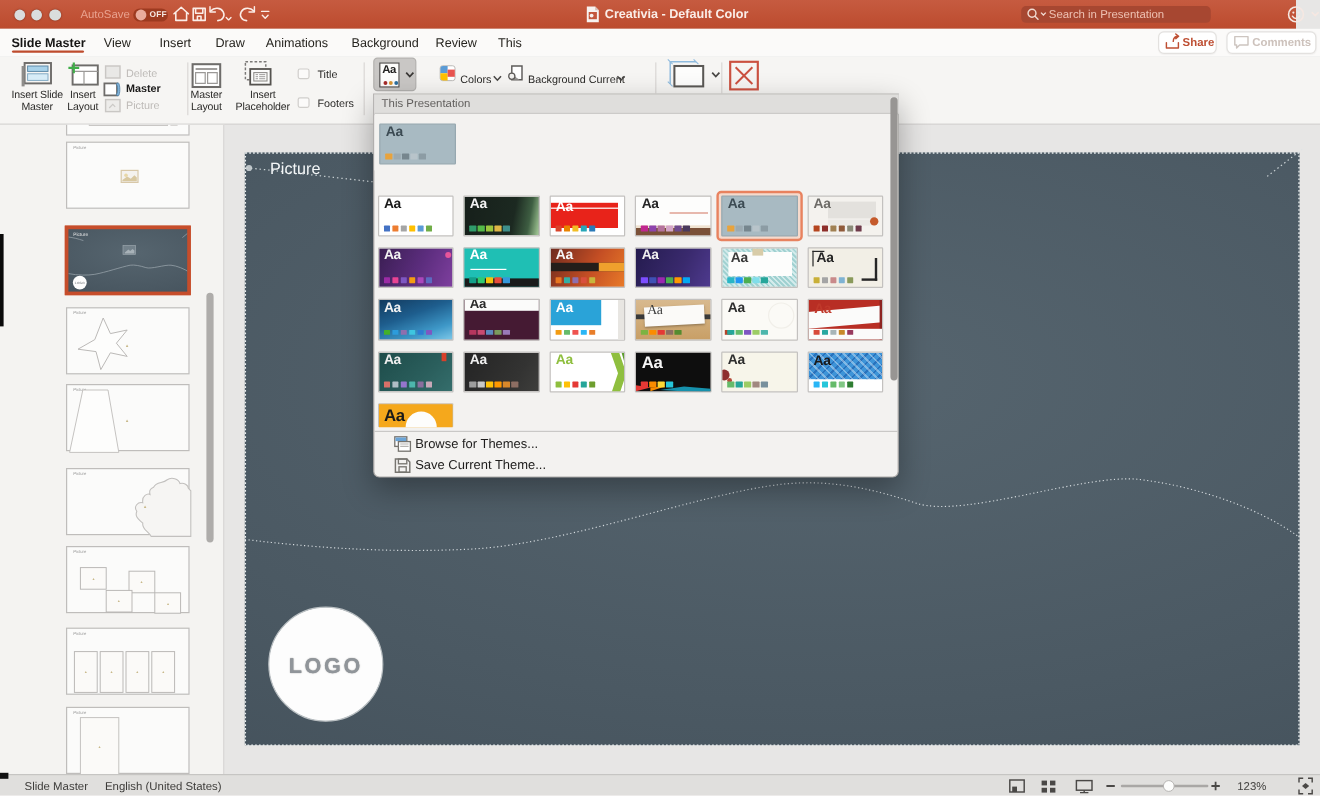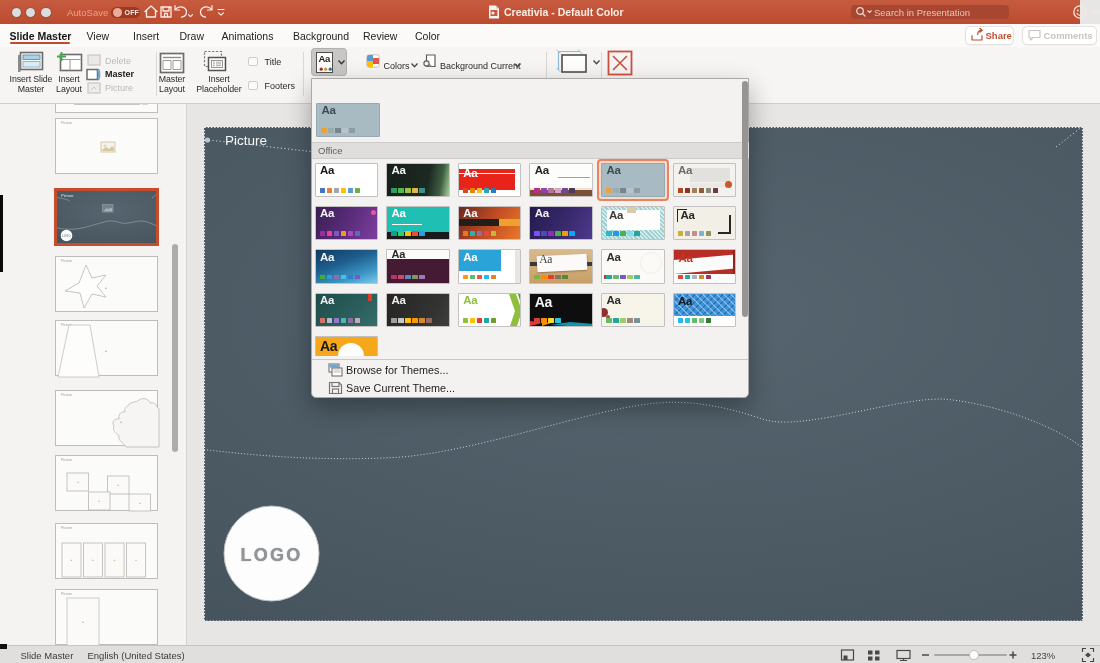--- a/index.html
+++ b/index.html
@@ -117,21 +117,21 @@
 
   <div id="tabbar">
     <div class="tab active" style="left:9.5px;">Slide Master</div>
     <div id="tabunderline"></div>
     <div class="tab" style="left:86.5px;">View</div>
     <div class="tab" style="left:133px;">Insert</div>
     <div class="tab" style="left:179.5px;">Draw</div>
     <div class="tab" style="left:221.5px;">Animations</div>
     <div class="tab" style="left:293px;">Background</div>
     <div class="tab" style="left:363px;">Review</div>
-    <div class="tab" style="left:415px;">Color</div>
+    <div class="tab" style="left:415px;">This</div>
 
     <div class="topbtn" style="left:965px; width:49px;"></div>
     <svg width="50" height="19" style="left:965px; top:1.5px;" viewBox="0 0 50 19">
       <g fill="none" stroke="#BE4F33" stroke-width="1.2" stroke-linecap="round" stroke-linejoin="round">
         <path d="M7 9.5 V14 H17 V9.5"></path>
         <path d="M12.7 8.5 C12.7 5.5 14.5 4 17.2 4.2 M17.2 4.2 L14.8 2.3 M17.2 4.2 L14.8 6.2"></path>
       </g>
       <text x="20.5" y="12.5" font-size="9.5" font-weight="bold" fill="#BE4F33" font-family="Liberation Sans, sans-serif">Share</text>
     </svg>
     <div class="topbtn" style="left:1022px; width:74.5px;"></div>
@@ -388,21 +388,21 @@
     </svg>
     <svg width="16" height="18" style="left:1080px; top:0;" viewBox="0 0 16 18">
       <g fill="none" stroke="#4A4846" stroke-width="1.2">
         <path d="M2.5 6 V2.5 H6 M10 2.5 H13.5 V6 M13.5 12 V15.5 H10 M6 15.5 H2.5 V12"></path>
         <path d="M5 9 L8 6.5 L11 9 L8 11.5 Z" fill="#4A4846" stroke="none"></path>
       </g>
     </svg>
   </div>
 
   <div id="panel">
-    <div class="phead" style="top:62.5px;">Office</div>
+    <div class="phead" style="top:-1px;">This Presentation</div>
     <div id="gallery">
     <div class="abs" style="left:0px; top:17px; width:436px; height:45.5px; background:#F3F2F0;"></div>
     <div class="th" style="left:4px; top:23.5px; background:#A8BAC2; border-color:#96A8B0;">
           <div class="aa" style="color:#3C4B53;">Aa</div>
           <div class="chips">
             <i style="background:#E8A33D"></i>
             <i style="background:#9CAAB1"></i>
             <i style="background:#76868E"></i>
             <i style="background:#B8C4CA"></i>
             <i style="background:#8C9CA4"></i>

